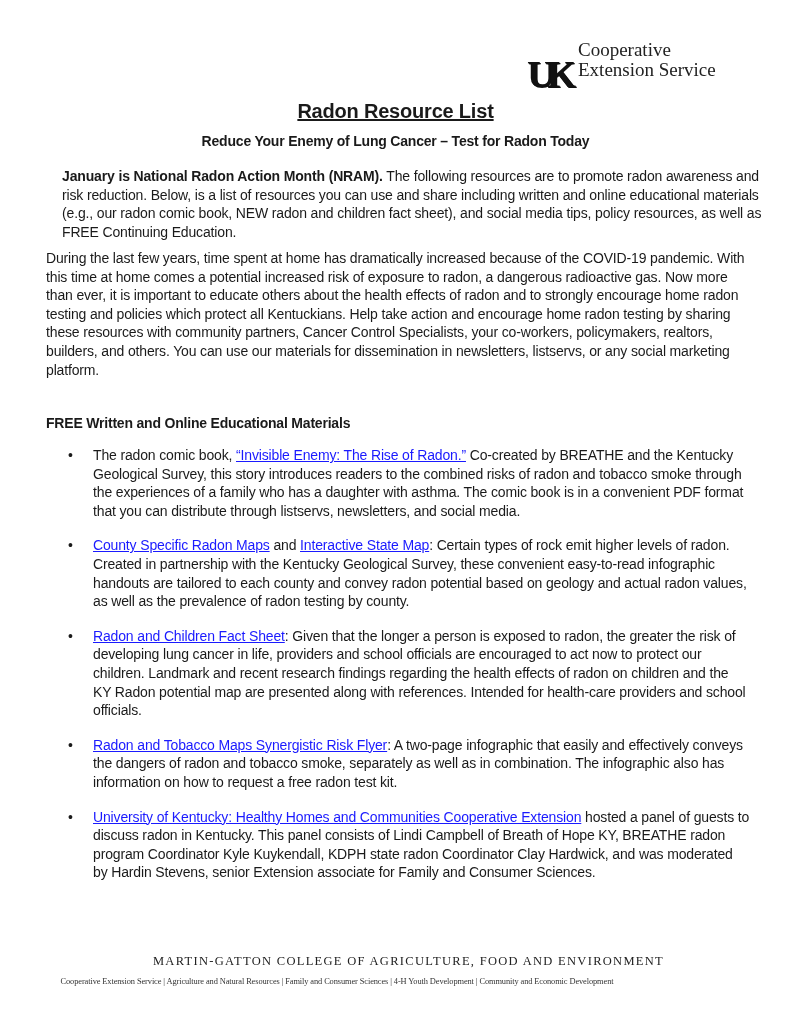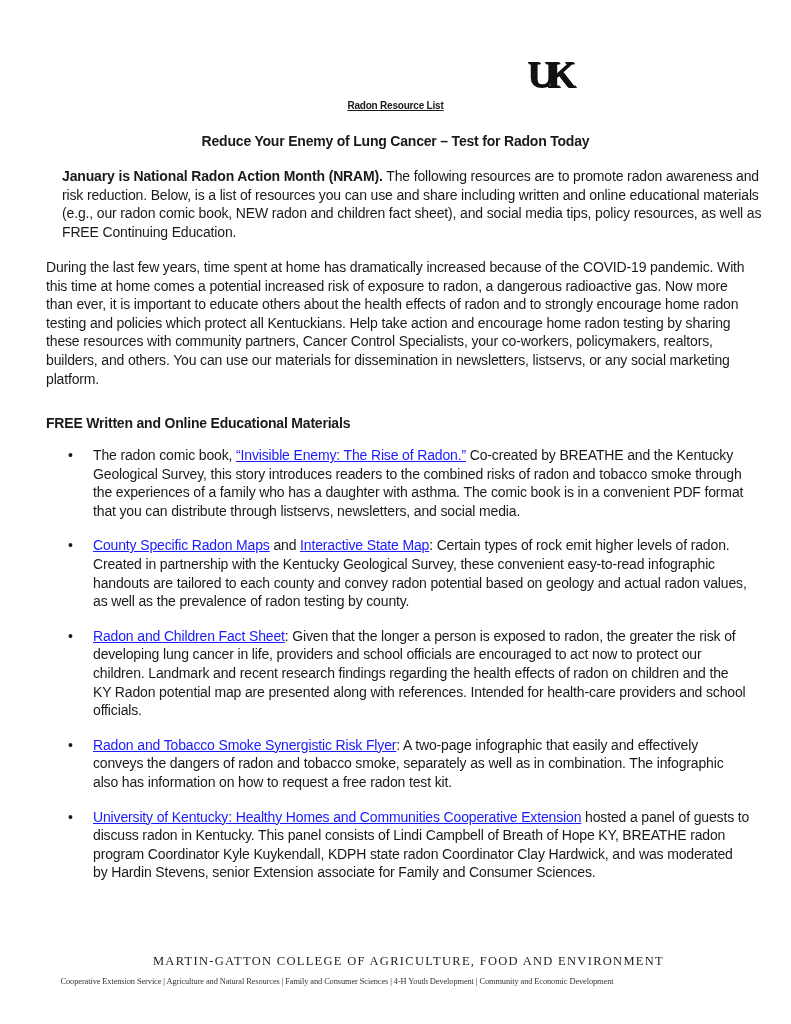--- a/index.html
+++ b/index.html
@@ -4,45 +4,49 @@
 <style>
   html, body { margin: 0; padding: 0; background: #ffffff; }
   body { width: 791px; height: 1024px; position: relative; overflow: hidden;
          font-family: "Liberation Sans", sans-serif; color: #1a1a1a; }
   .logo { position: absolute; left: 527px; top: 27px; display: flex; align-items: center; }
   .uk-mark { font-family: "Liberation Serif", serif; font-weight: bold; font-size: 38px;
              color: #111; letter-spacing: -8px; line-height: 1; margin-right: 10px;
              text-shadow: 1px 1px 0 #111; margin-top: 28px; }
   .logo-text { font-family: "Liberation Serif", serif; font-size: 19px; line-height: 20px; color: #222; }
   .title { position: absolute; left: 0; width: 791px; top: 100px; text-align: center;
-           font-size: 10px; font-weight: bold; text-decoration: underline; letter-spacing: -0.2px; }
+           font-size: 20px; font-weight: bold; text-decoration: underline; letter-spacing: -0.2px; }
   .subtitle { position: absolute; left: 0; width: 791px; top: 133px; text-align: center;
               font-size: 14px; font-weight: bold; letter-spacing: -0.2px; }
   .para { position: absolute; left: 46px; width: 704px; font-size: 14px; line-height: 18.6px;
           letter-spacing: -0.15px; }
   .p1 { top: 167px; margin-left: 16px; }
-  .p2 { top: 258px; }
+  .p2 { top: 249px; }
   .section-heading { position: absolute; left: 46px; top: 415px; font-size: 14px; font-weight: bold;
                      letter-spacing: -0.2px; }
   ul.resources { position: absolute; left: 46px; top: 446px; width: 704px; margin: 0; padding: 0;
                  list-style: none; font-size: 14px; line-height: 18.6px; letter-spacing: -0.15px; }
   ul.resources li { position: relative; padding-left: 47px; margin-bottom: 16px; }
   ul.resources li .bullet { position: absolute; left: 22px; top: 0; font-size: 14px; }
   a.link { color: #1a1aff; text-decoration: underline; }
   .footer-college { position: absolute; left: 13px; width: 791px; top: 954px; text-align: center;
                     font-family: "Liberation Serif", serif; font-size: 12.5px; letter-spacing: 1.3px;
                     color: #222; }
   .footer-units { position: absolute; left: 0; width: 674px; top: 977px; text-align: center;
                   font-family: "Liberation Serif", serif; font-size: 8.4px; color: #333; letter-spacing: -0.1px; }
 </style>
 </head>
 <body>
 
 <div class="logo">
   <span class="uk-mark">UK</span>
+  <div class="logo-text">
+    <div>Cooperative</div>
+    <div>Extension Service</div>
+  </div>
 </div>
 
 <div class="title">Radon Resource List</div>
 <div class="subtitle">Reduce Your Enemy of Lung Cancer – Test for Radon Today</div>
 
 <div class="para p1"><b>January is National Radon Action Month (NRAM).</b><span> The following resources are to promote radon awareness and risk reduction. Below, is a list of resources you can use and share including written and online educational materials (e.g., our radon comic book, NEW radon and children fact sheet), and social media tips, policy resources, as well as FREE Continuing Education.</span></div>
 
 <div class="para p2">During the last few years, time spent at home has dramatically increased because of the COVID-19 pandemic. With this time at home comes a potential increased risk of exposure to radon, a dangerous radioactive gas. Now more than ever, it is important to educate others about the health effects of radon and to strongly encourage home radon testing and policies which protect all Kentuckians. Help take action and encourage home radon testing by sharing these resources with community partners, Cancer Control Specialists, your co-workers, policymakers, realtors, builders, and others. You can use our materials for dissemination in newsletters, listservs, or any social marketing platform.</div>
 
 <div class="section-heading">FREE Written and Online Educational Materials</div>
@@ -51,21 +55,21 @@
   <li>
     <span class="bullet">•</span><span>The radon comic book, </span><a class="link" href="#">“Invisible Enemy: The Rise of Radon.”</a><span> Co-created by BREATHE and the Kentucky Geological Survey, this story introduces readers to the combined risks of radon and tobacco smoke through the experiences of a family who has a daughter with asthma. The comic book is in a convenient PDF format that you can distribute through listservs, newsletters, and social media.</span>
   </li>
   <li>
     <span class="bullet">•</span><a class="link" href="#">County Specific Radon Maps</a><span> and </span><a class="link" href="#">Interactive State Map</a><span>: Certain types of rock emit higher levels of radon. Created in partnership with the Kentucky Geological Survey, these convenient easy-to-read infographic handouts are tailored to each county and convey radon potential based on geology and actual radon values, as well as the prevalence of radon testing by county.</span>
   </li>
   <li>
     <span class="bullet">•</span><a class="link" href="#">Radon and Children Fact Sheet</a><span>: Given that the longer a person is exposed to radon, the greater the risk of developing lung cancer in life, providers and school officials are encouraged to act now to protect our children. Landmark and recent research findings regarding the health effects of radon on children and the KY Radon potential map are presented along with references. Intended for health-care providers and school officials.</span>
   </li>
   <li>
-    <span class="bullet">•</span><a class="link" href="#">Radon and Tobacco Smoke Synergistic Risk Flyer</a><span>: A two-page infographic that easily and effectively conveys the dangers of radon and tobacco smoke, separately as well as in combination. The infographic also has information on how to request a free radon test kit.</span>
+    <span class="bullet">•</span><a class="link" href="#">Radon and Tobacco Maps Synergistic Risk Flyer</a><span>: A two-page infographic that easily and effectively conveys the dangers of radon and tobacco smoke, separately as well as in combination. The infographic also has information on how to request a free radon test kit.</span>
   </li>
   <li>
     <span class="bullet">•</span><a class="link" href="#">University of Kentucky: Healthy Homes and Communities Cooperative Extension</a><span> hosted a panel of guests to discuss radon in Kentucky.  This panel consists of Lindi Campbell of Breath of Hope KY, BREATHE radon program Coordinator Kyle Kuykendall, KDPH state radon Coordinator Clay Hardwick, and was moderated by Hardin Stevens, senior Extension associate for Family and Consumer Sciences.</span>
   </li>
 </ul>
 
 <div class="footer-college">MARTIN-GATTON COLLEGE OF AGRICULTURE, FOOD AND ENVIRONMENT</div>
 <div class="footer-units">Cooperative Extension Service | Agriculture and Natural Resources | Family and Consumer Sciences | 4-H Youth Development | Community and Economic Development</div>
 
 </body></html>

